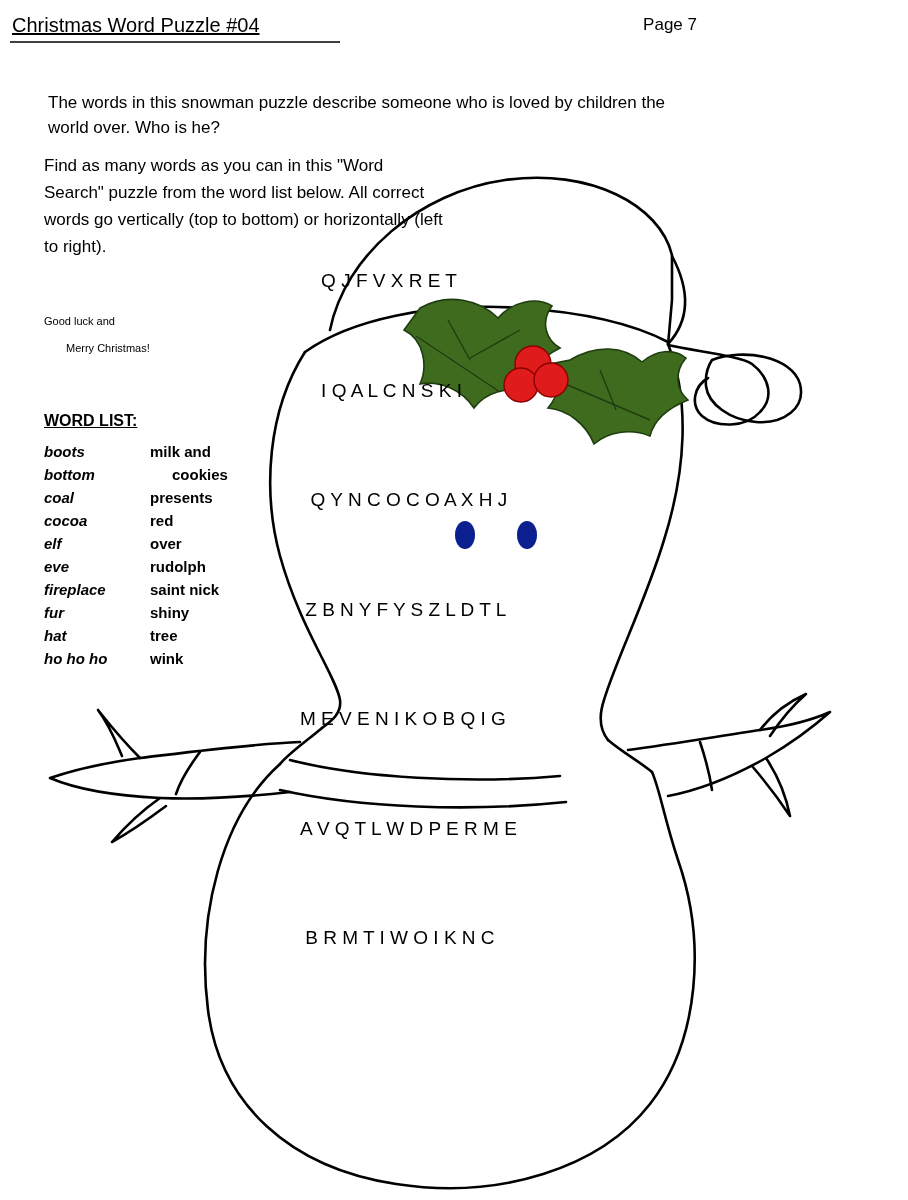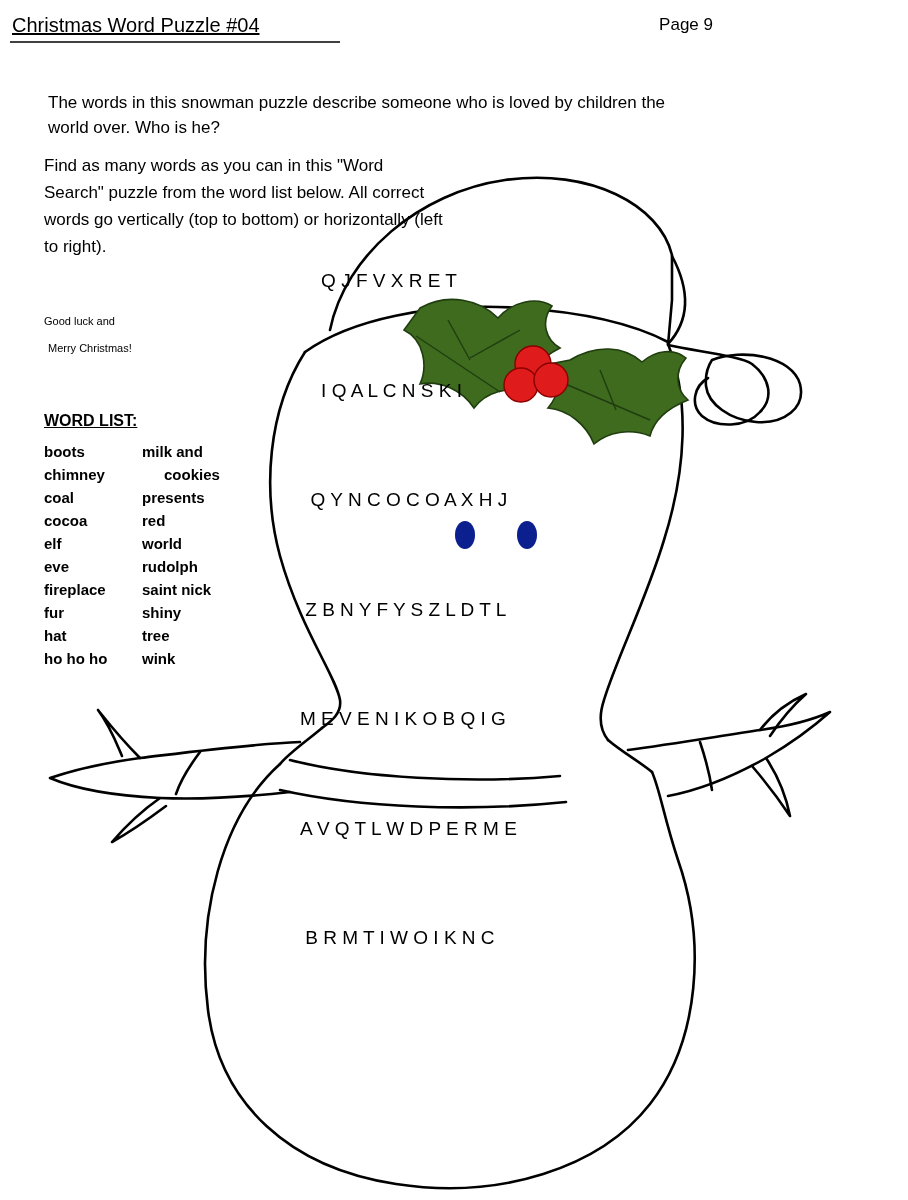--- a/index.html
+++ b/index.html
@@ -16,21 +16,20 @@
     overflow: hidden;
   }
 
   
   #header {
     position: absolute;
     top: 10px;
     left: 0;
     width: 727px;
     height: 34px;
-    padding-left: 16px;
   }
   #puzzle-title {
     position: absolute;
     left: 12px;
     top: 4px;
     font-size: 20px;
     text-decoration: underline;
     white-space: nowrap;
   }
   #page-number {
@@ -61,21 +60,21 @@
   #goodluck {
     position: absolute;
     left: 44px;
     top: 308px;
     width: 320px;
     font-size: 11px;
     line-height: 27px;
   }
   #goodluck .indent {
     display: inline-block;
-    margin-left: 4px;
+    margin-left: 22px;
   }
 
   
   #wordlist-heading {
     position: absolute;
     left: 44px;
     top: 412px;
     font-size: 16px;
     font-weight: bold;
     text-decoration: underline;
@@ -86,22 +85,22 @@
     top: 440px;
     width: 230px;
     font-size: 15px;
     font-weight: bold;
     line-height: 23px;
   }
   #wordlist .col {
     display: inline-block;
     vertical-align: top;
   }
-  #wordlist .col1 { width: 98px; }
-  #wordlist .col2 { width: 120px; }
+  #wordlist .col1 { width: 98px; font-style: italic; }
+  #wordlist .col2 { width: 120px; margin-left: 8px; }
   #wordlist .indent2 { display: inline-block; margin-left: 22px; text-align: center; }
 
   
   #puzzle-art {
     position: absolute;
     left: 0;
     top: 0;
     width: 908px;
     height: 1200px;
     pointer-events: none;
@@ -123,52 +122,52 @@
   #letter-grid .row {
     height: 36.5px;
     white-space: pre;
   }
 </style>
 </head>
 <body>
 
 <div id="header">
   <div id="puzzle-title">Christmas Word Puzzle #04</div>
-  <div id="page-number">Page 9</div>
+  <div id="page-number">Page 7</div>
 </div>
 <svg width="908" height="6" style="position:absolute;left:0;top:40px">
   <line x1="10" y1="2" x2="340" y2="2" stroke="#000" stroke-width="1.5"></line>
 </svg>
 
 <div id="intro-question">The words in this snowman puzzle describe someone who is loved by children the world over.  Who is he?</div>
 <div id="instructions">Find as many words as you can in this "Word Search" puzzle from the word list below.  All correct words go vertically (top to bottom) or horizontally (left to right).</div>
 <div id="goodluck">
   <span>Good luck and</span><br>
   <span class="indent">Merry Christmas!</span>
 </div>
 
 <div id="wordlist-heading">WORD LIST:</div>
 <div id="wordlist">
   <div class="col col1">
     <div>boots</div>
-    <div>chimney</div>
+    <div>bottom</div>
     <div>coal</div>
     <div>cocoa</div>
     <div>elf</div>
     <div>eve</div>
     <div>fireplace</div>
     <div>fur</div>
     <div>hat</div>
     <div>ho ho ho</div>
   </div><div class="col col2">
     <div>milk and</div>
     <div class="indent2">cookies</div>
     <div>presents</div>
     <div>red</div>
-    <div>world</div>
+    <div>over</div>
     <div>rudolph</div>
     <div>saint nick</div>
     <div>shiny</div>
     <div>tree</div>
     <div>wink</div>
   </div>
 </div>
 
 <svg id="puzzle-art" viewBox="0 0 908 1200">
   <g fill="none" stroke="#000000" stroke-width="2.6" stroke-linejoin="round" stroke-linecap="round">

